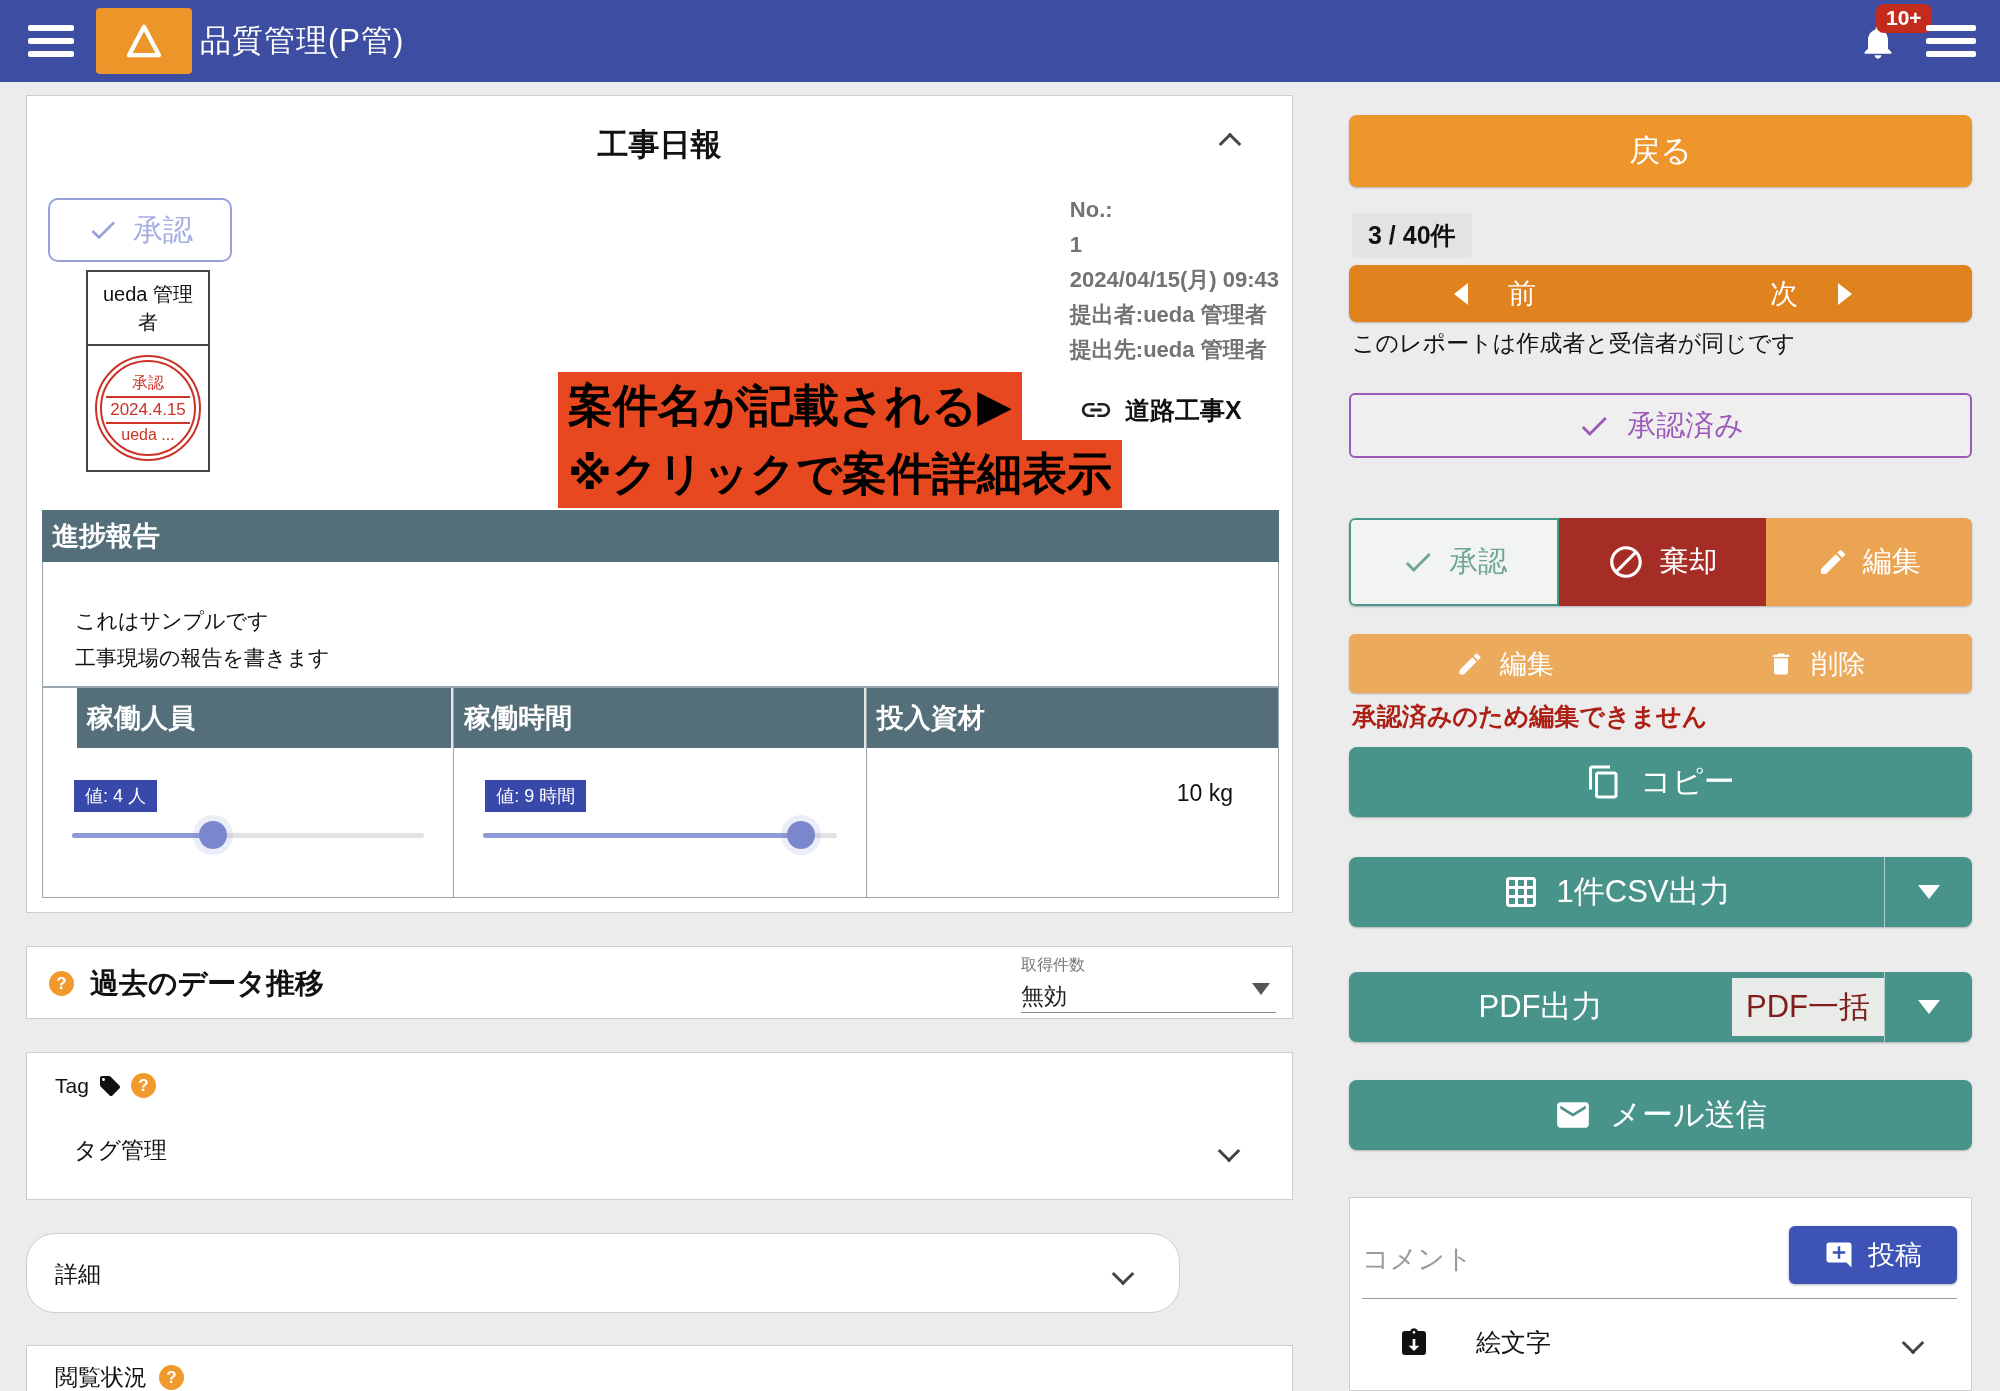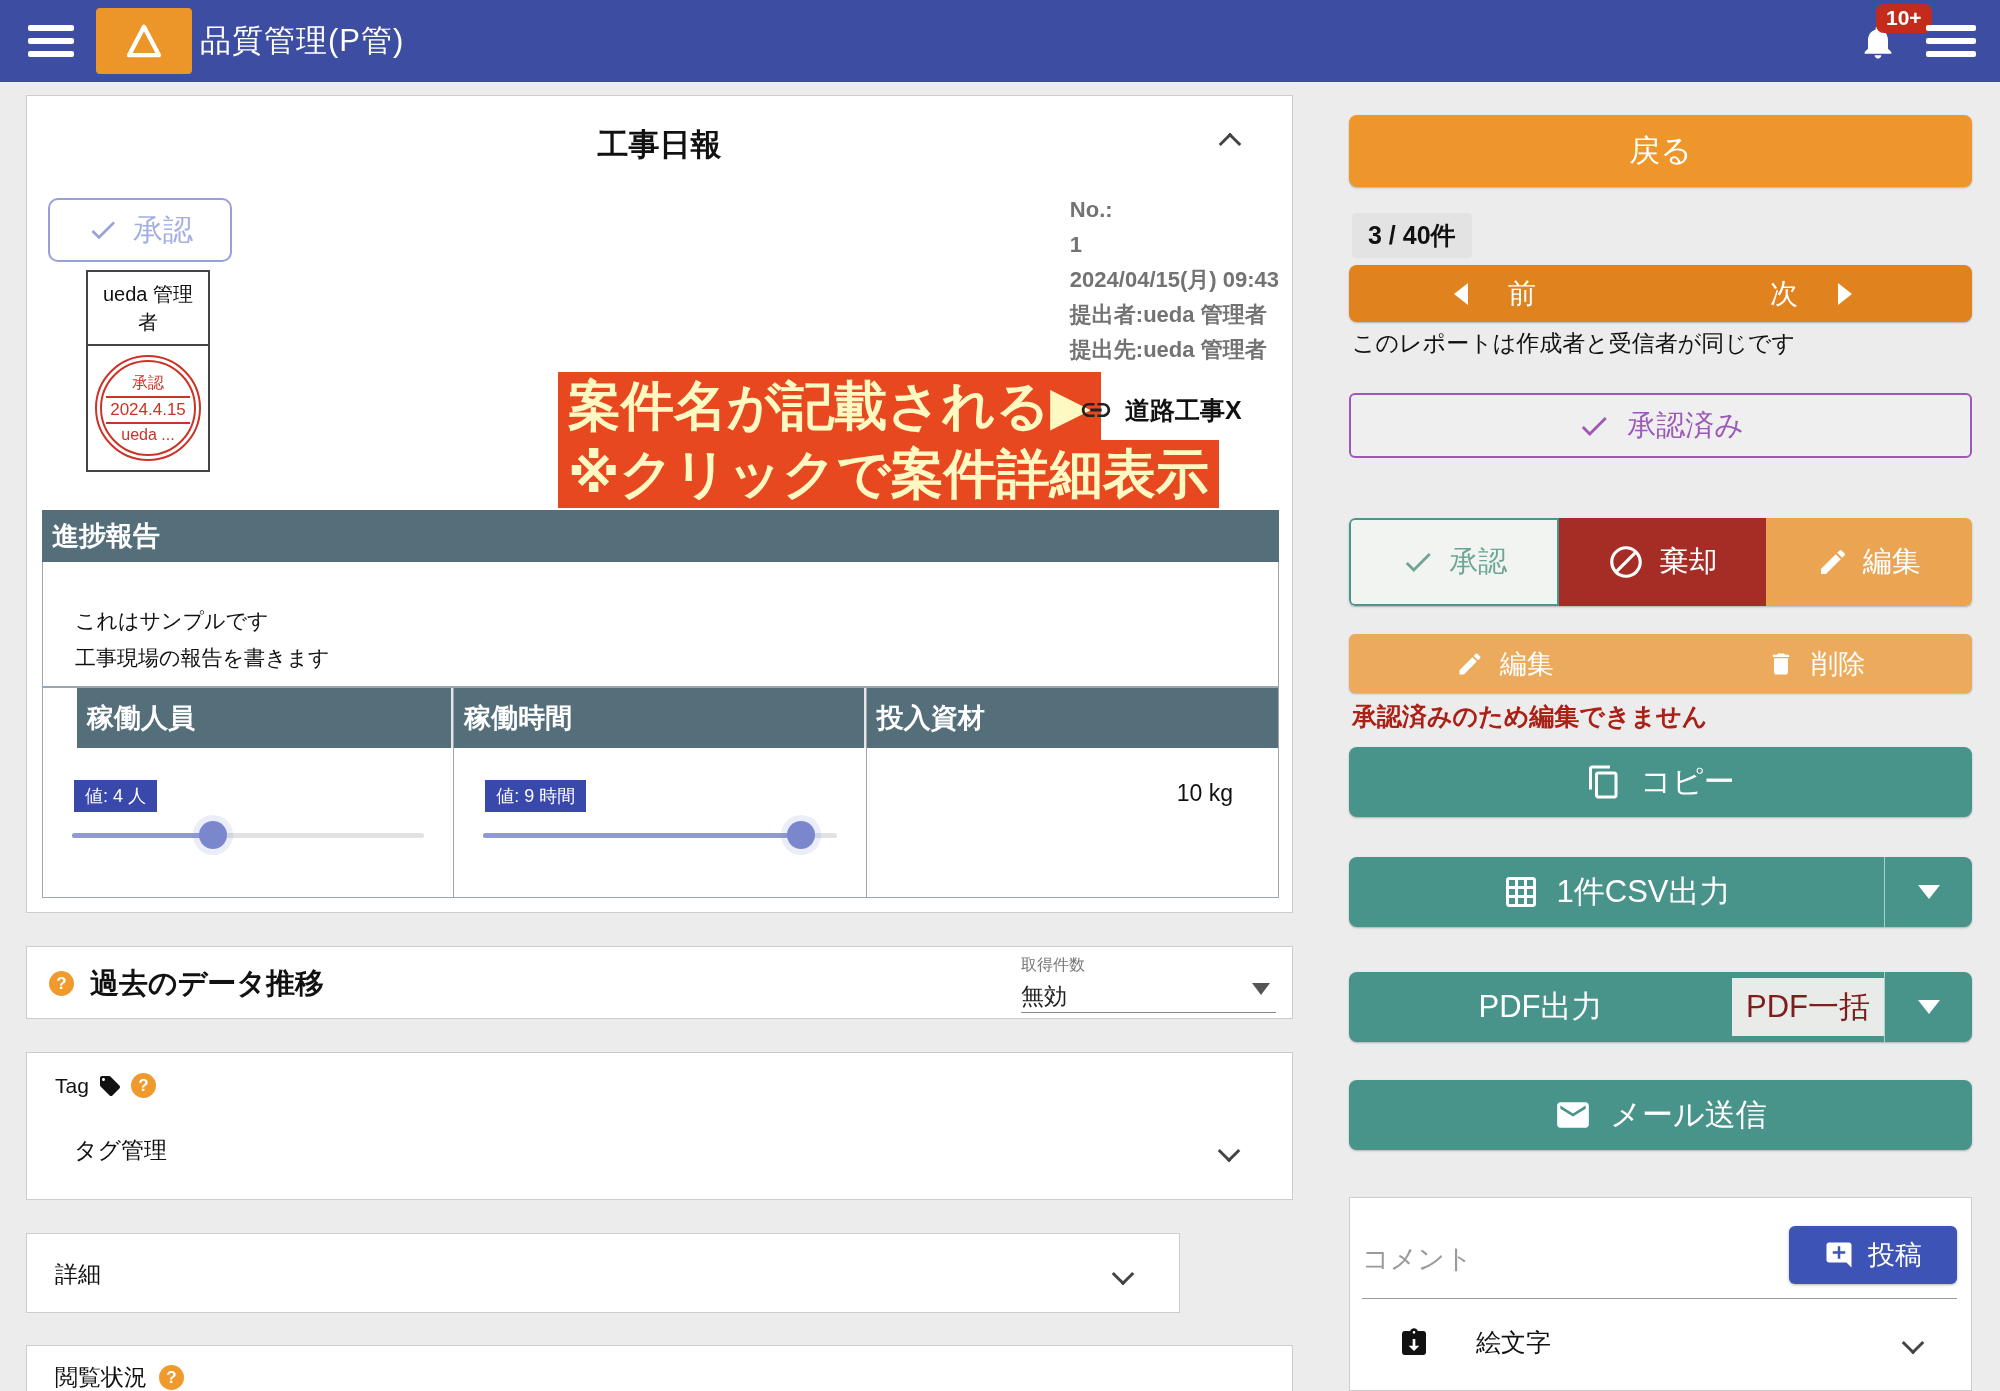--- a/index.html
+++ b/index.html
@@ -35,21 +35,21 @@
   .stamp-seal-box { border:2px solid #444; border-top:none; width:124px; height:126px; display:flex; align-items:center; justify-content:center; }
   .seal { width:106px; height:106px; border:2px solid #CC3226; border-radius:50%; padding:3px; }
   .seal-core { width:100%; height:100%; border:2px solid #CC3226; border-radius:50%; display:flex; flex-direction:column; align-items:center; justify-content:center; color:#CC3226; }
   .seal-core .l1 { font-size:16px; }
   .seal-core .l2 { font-size:17px; border-top:2px solid #CC3226; border-bottom:2px solid #CC3226; padding:2px 4px; margin:2px 0; }
   .seal-core .l3 { font-size:16px; }
 
   .meta { position:absolute; right:13px; top:96px; text-align:left; font-weight:bold; color:#737373; font-size:22px; line-height:35px; }
 
   .annotation { position:absolute; left:531px; top:276px; display:flex; flex-direction:column; align-items:flex-start; }
-  .annotation div { background:#E8481F; color:#fef9c3; font-weight:bold; font-size:53px; line-height:62px; padding:3px 10px; white-space:nowrap; }
+  .annotation div { background:#E8481F; color:#000000; font-weight:bold; font-size:45px; line-height:62px; padding:3px 10px; white-space:nowrap; }
   .case-link { position:absolute; left:1052px; top:297px; display:flex; align-items:flex-end; gap:12px; cursor:pointer; }
   .case-link .txt { font-size:25px; font-weight:bold; color:#111; }
 
   .section-bar { background:#546E7A; color:#fff; font-weight:bold; font-size:27px; line-height:52px; padding-left:10px; }
   .progress-bar { position:absolute; left:15px; top:414px; width:1237px; height:52px; }
   .progress-body { position:absolute; left:15px; top:466px; width:1237px; height:125px; border:1px solid #9AA7AE; border-top:none; background:#fff; font-size:21px; color:#111; padding:40px 0 0 32px; line-height:37px; }
 
   .cols { position:absolute; left:15px; top:591px; width:1237px; height:211px; display:grid; grid-template-columns:1fr 1fr 1fr; }
   .col { position:relative; border:1px solid #9AA7AE; border-left:none; }
   .col:first-child { border-left:1px solid #9AA7AE;padding-left:34px; }
@@ -71,21 +71,21 @@
   .select .lbl { font-size:16px; color:#777; }
   .select .val { font-size:23px; color:#222; margin-top:5px; }
   .caret-down { width:0; height:0; border-left:9px solid transparent; border-right:9px solid transparent; border-top:12px solid #555; }
   .select .caret-down { position:absolute; right:6px; top:28px; }
 
   .tag-card { left:26px; top:1052px; width:1267px; height:148px; }
   .tag-label-row { position:absolute; left:28px; top:20px; display:flex; align-items:center; gap:9px; font-size:21px; color:#111; }
   .tag-item-row { position:absolute; left:47px; top:82px; right:55px; display:flex; align-items:center; justify-content:space-between; cursor:pointer; }
   .tag-item-row .txt { font-size:23px; color:#111; }
 
-  .detail-card { left:26px; top:1233px; width:1154px; height:80px; }
+  .detail-card { left:26px; top:1233px; width:1154px; height:80px;border-radius:29px; }
   .detail-row { position:absolute; left:28px; top:0; right:48px; height:80px; display:flex; align-items:center; justify-content:space-between; cursor:pointer; }
   .detail-row .txt { font-size:23px; color:#111; }
 
   .view-card { left:26px; top:1345px; width:1267px; height:46px; border-bottom:none; }
   .view-row { position:absolute; left:28px; top:16px; display:flex; align-items:center; gap:12px; font-size:23px; color:#111; }
 
   
   .sb { position:absolute; left:1349px; width:623px; }
   .btn { display:flex; align-items:center; justify-content:center; border-radius:8px; cursor:pointer; box-shadow:0 1px 2px rgba(0,0,0,.25); }
   .btn-back { top:115px; height:72px; background:#EE962B; color:#fff; font-size:31px; }

